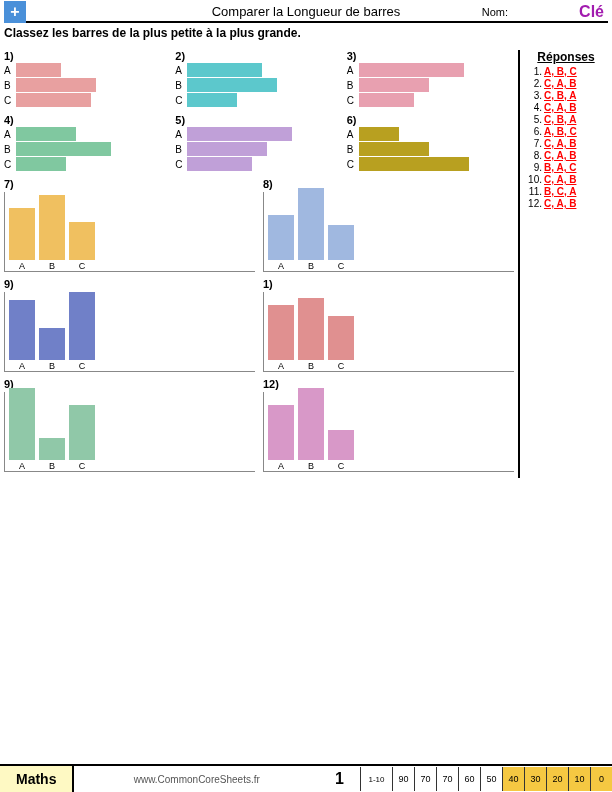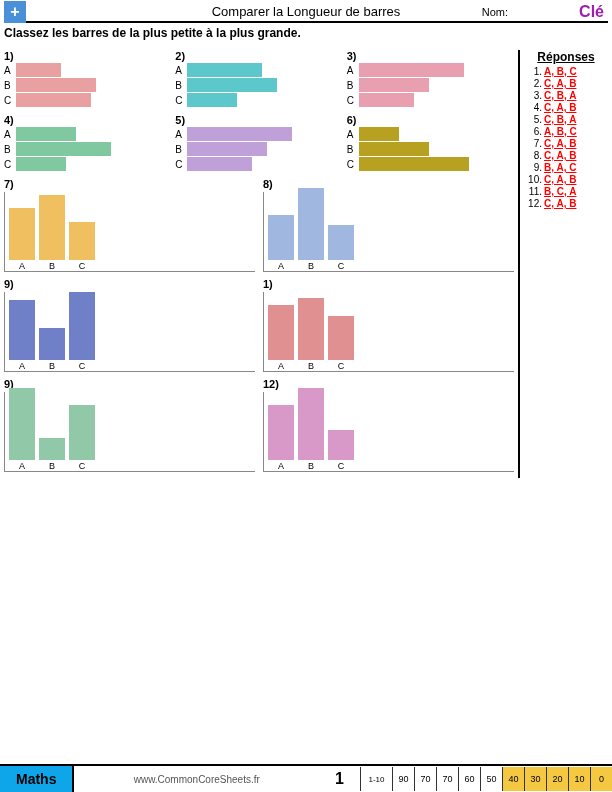--- a/index.html
+++ b/index.html
@@ -179,21 +179,21 @@
       position: absolute;
       bottom: 0;
       left: 0;
       right: 0;
       height: 28px;
       display: flex;
       align-items: center;
       border-top: 2px solid black;
     }
     .footer-maths {
-      background: #0ea5e9;
+      background: #fef9c3;
       padding: 4px 16px;
       font-weight: bold;
       font-size: 14px;
       height: 100%;
       display: flex;
       align-items: center;
       border-right: 2px solid black;
     }
     .footer-url {
       flex: 1;

